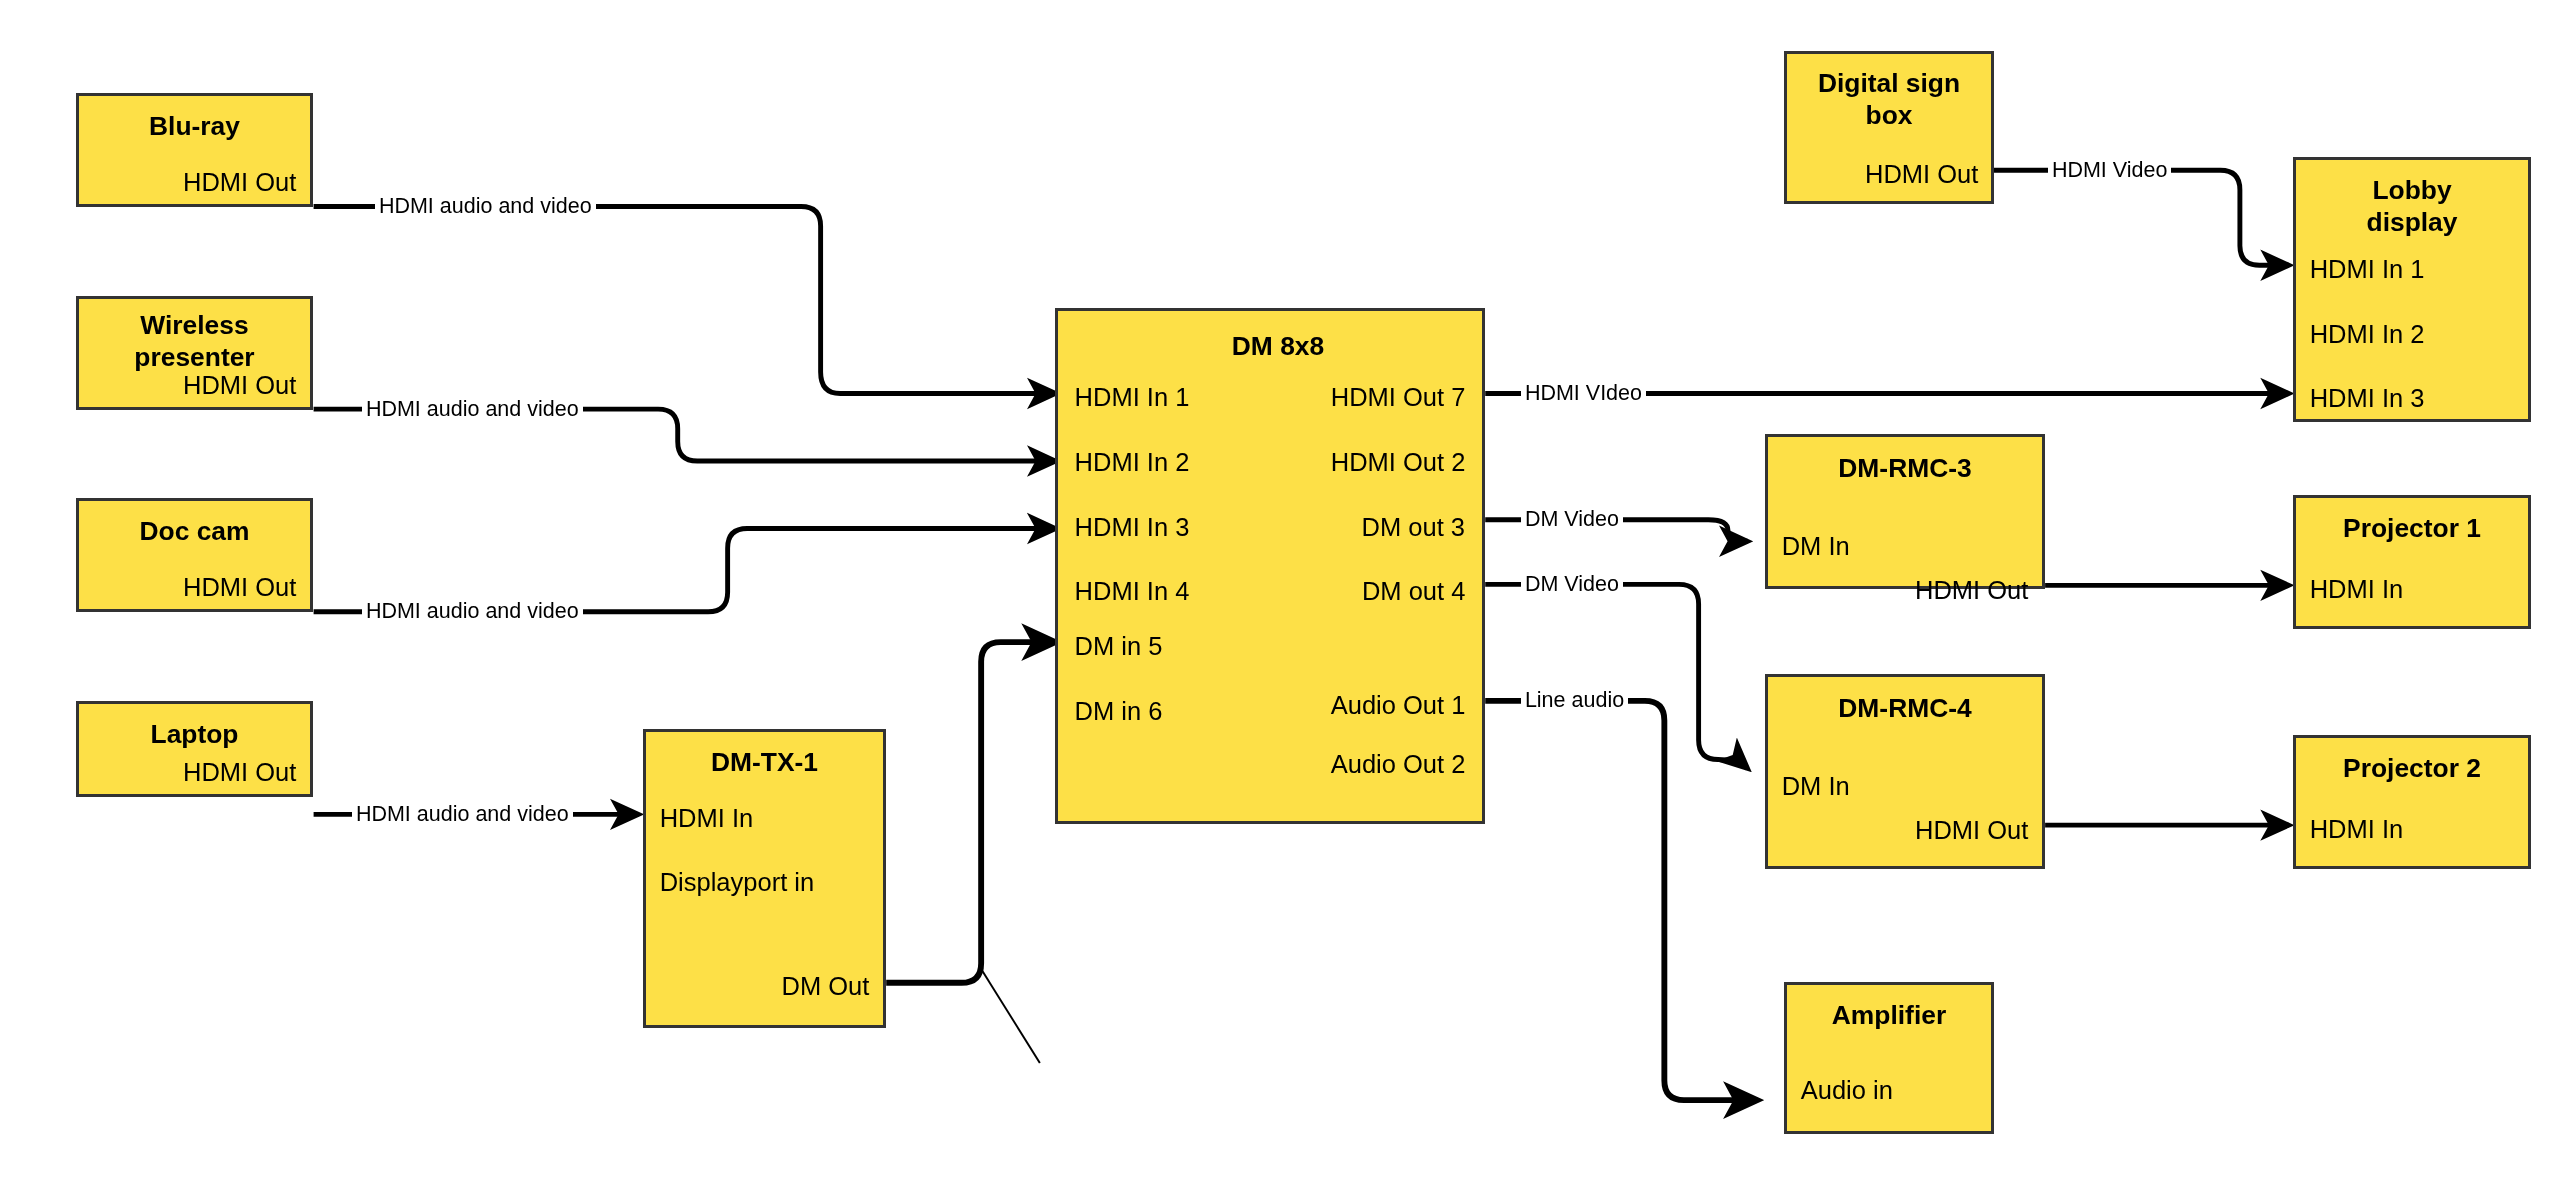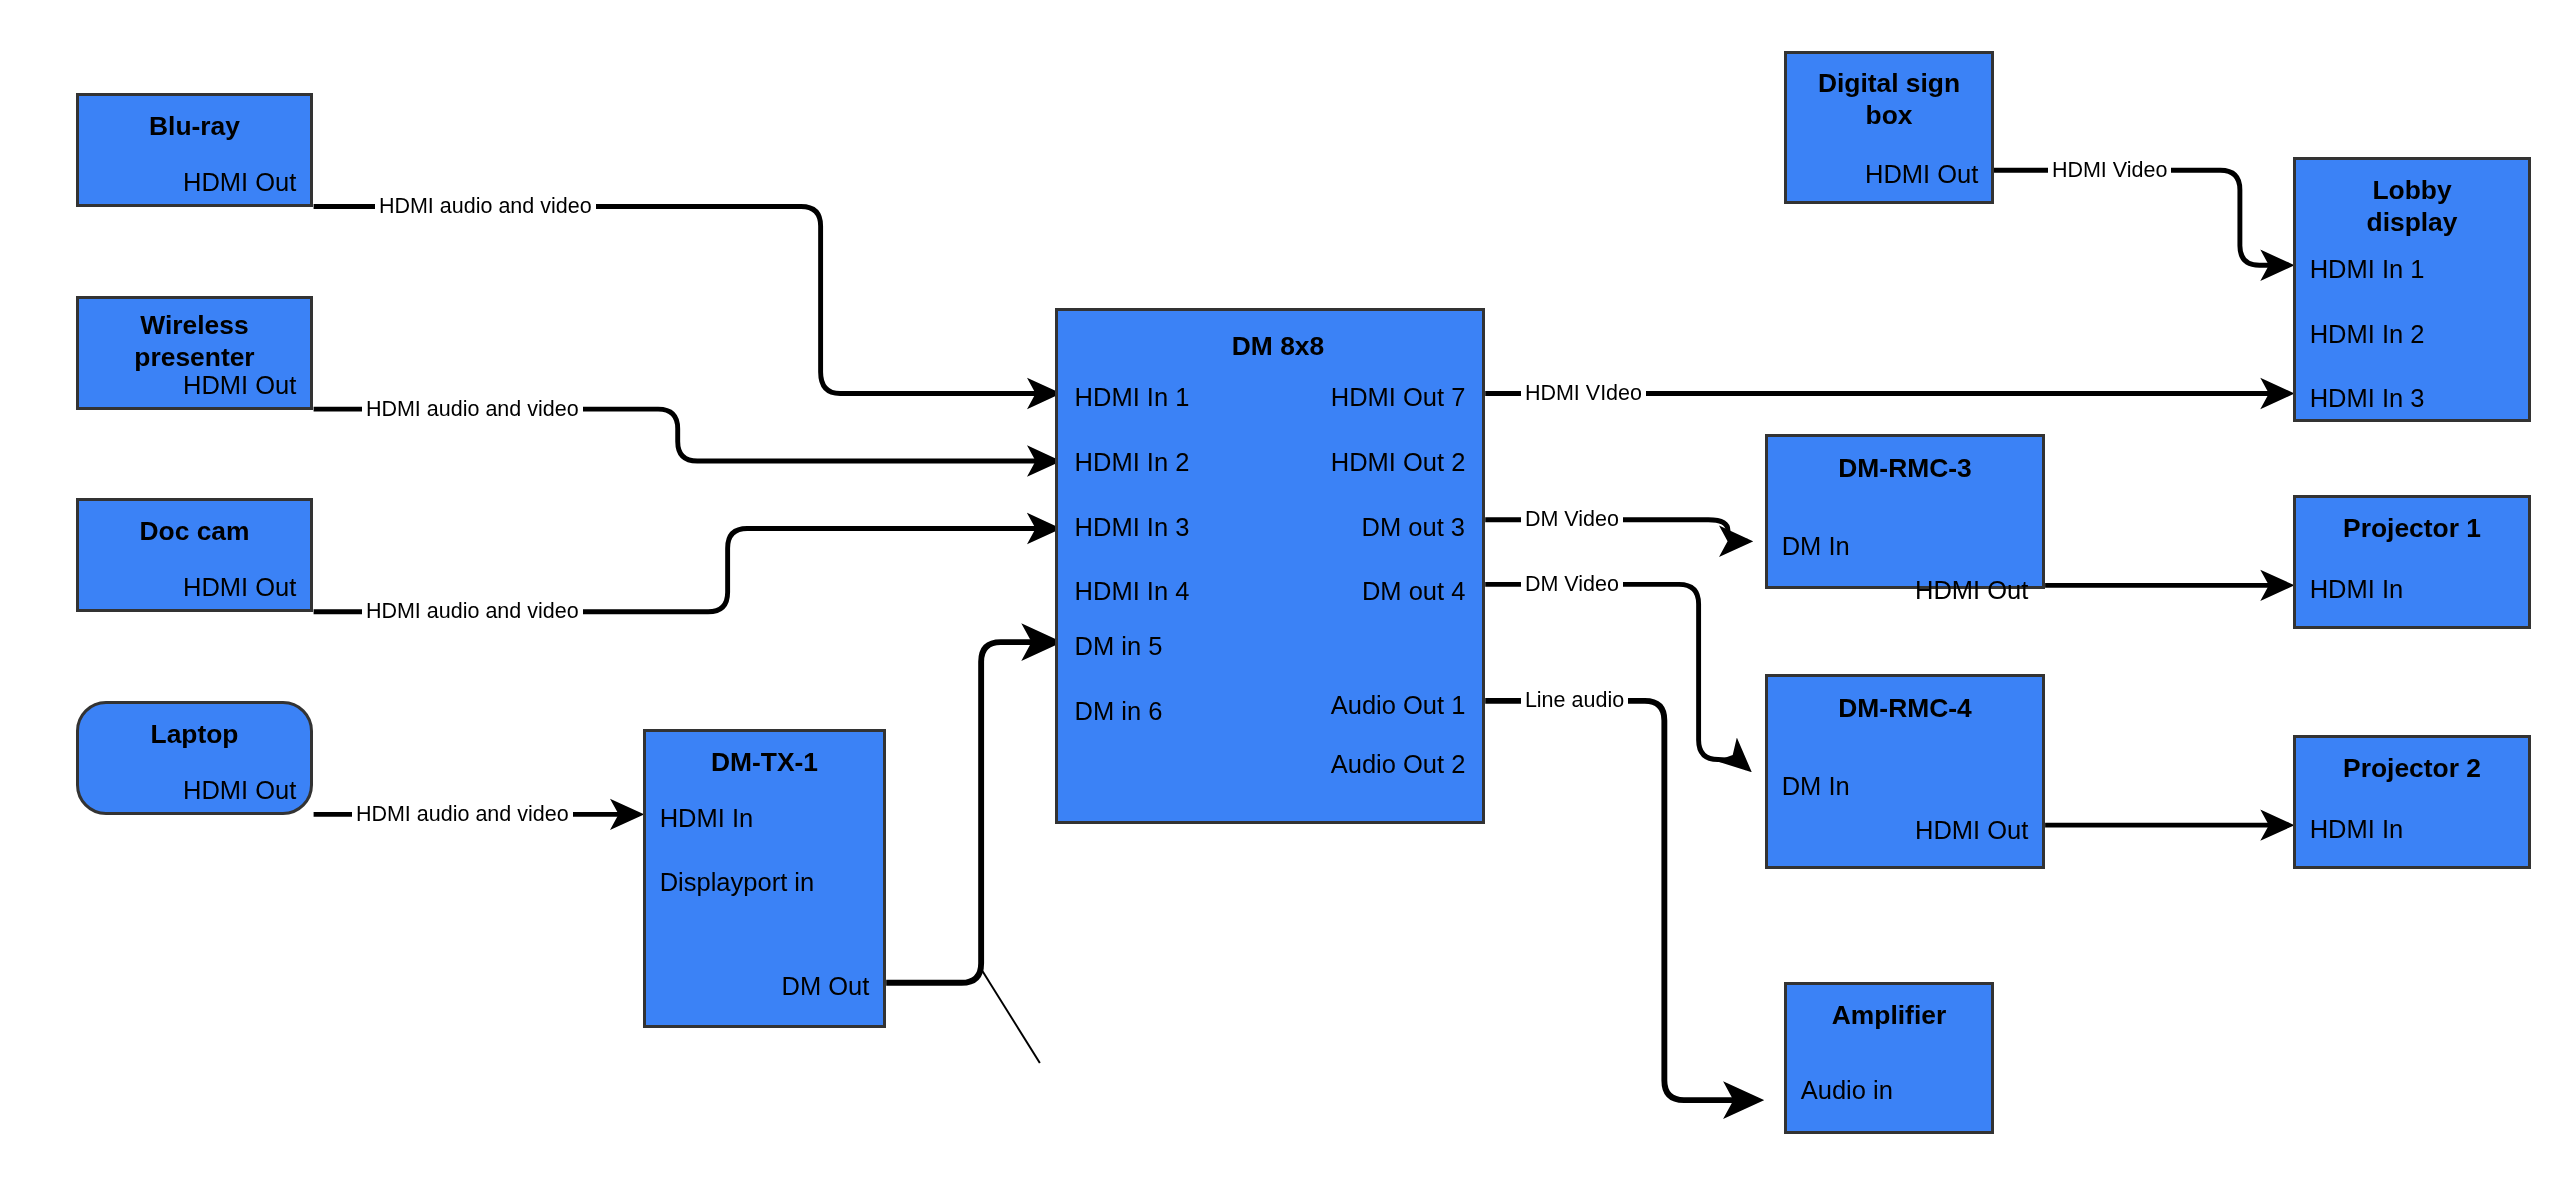--- a/index.html
+++ b/index.html
@@ -19,21 +19,21 @@
     position: absolute;
     left: 0; top: 0;
     width: 2576px;
     height: 1201px;
     pointer-events: none;
   }
   .node {
     position: absolute;
     box-sizing: border-box;
     border: 3.9px solid #333333;
-    background: #3b82f6;
+    background: #fde047;
   }
   .node-title {
     position: absolute;
     left: 0;
     right: 0;
     text-align: center;
     font-weight: bold;
     font-size: 26.4px;
     color: #000000;
     line-height: 1.22;
@@ -122,21 +122,21 @@
     <div class="node-title" style="top:9.8px;">Wireless</div>
     <div class="node-title" style="top:42px;">presenter</div>
     <div class="port right" style="right:13.7px; bottom:7.8px;">HDMI Out</div>
   </div>
 
   <div class="node" style="left:76px; top:498px; width:237px; height:114px;">
     <div class="node-title" style="top:13.7px;">Doc cam</div>
     <div class="port right" style="right:13.7px; bottom:7.8px;">HDMI Out</div>
   </div>
 
-  <div class="node" style="left:76px; top:701px; width:237px; height:114px;border-radius:30px;">
+  <div class="node" style="left:76px; top:701px; width:237px; height:96px;">
     <div class="node-title" style="top:13.7px;">Laptop</div>
     <div class="port right" style="right:13.7px; bottom:7.8px;">HDMI Out</div>
   </div>
 
   <div class="node" style="left:643px; top:729px; width:243px; height:299px;">
     <div class="node-title" style="top:13.7px;">DM-TX-1</div>
     <div class="port left" style="left:13.7px; top:72px;">HDMI In</div>
     <div class="port left" style="left:13.7px; top:136px;">Displayport in</div>
     <div class="port right" style="right:13.7px; top:240px;">DM Out</div>
   </div>

